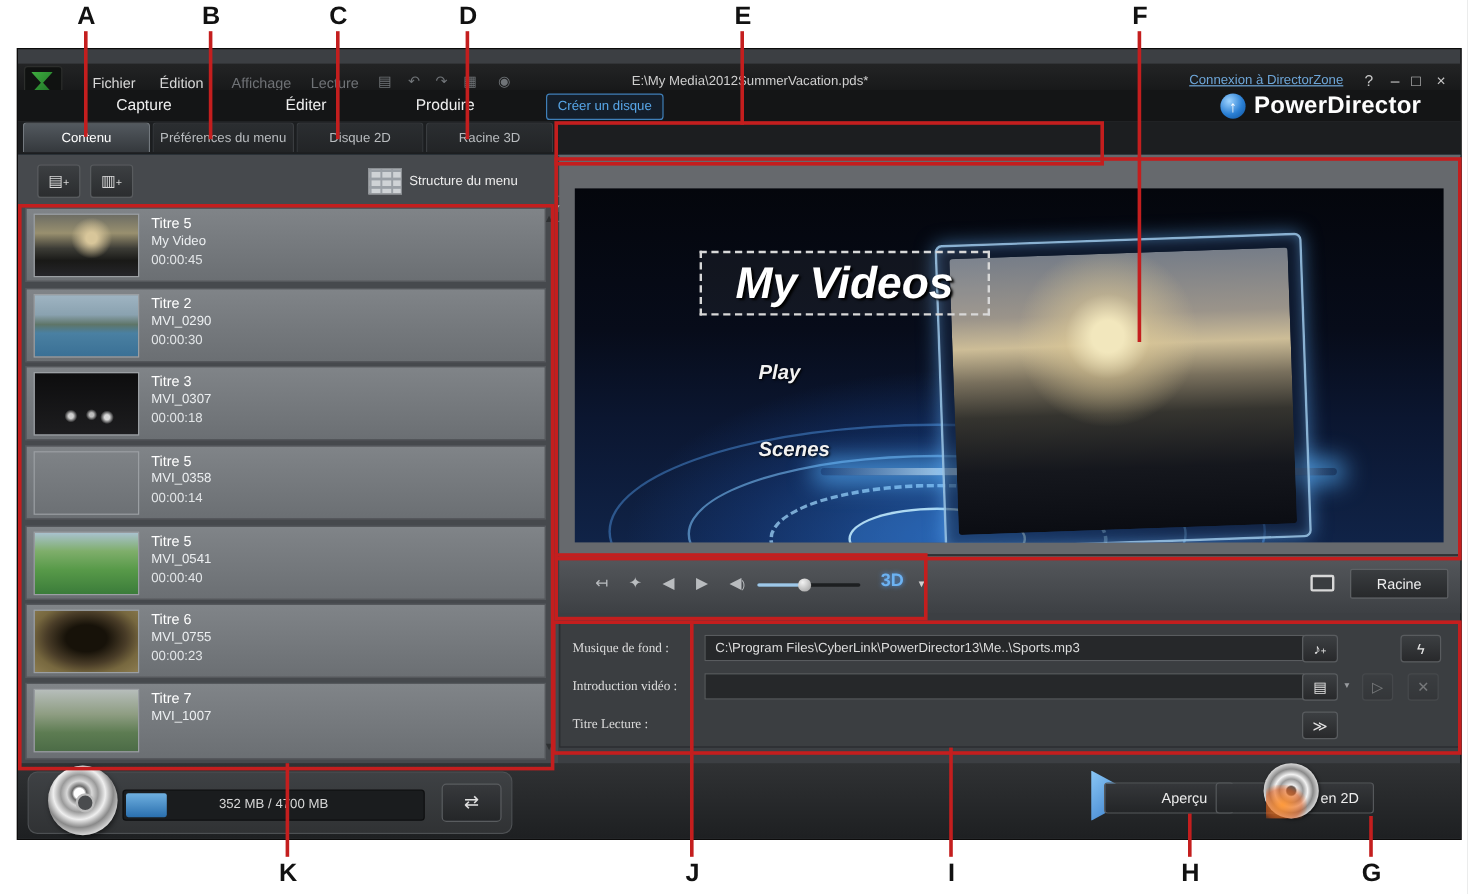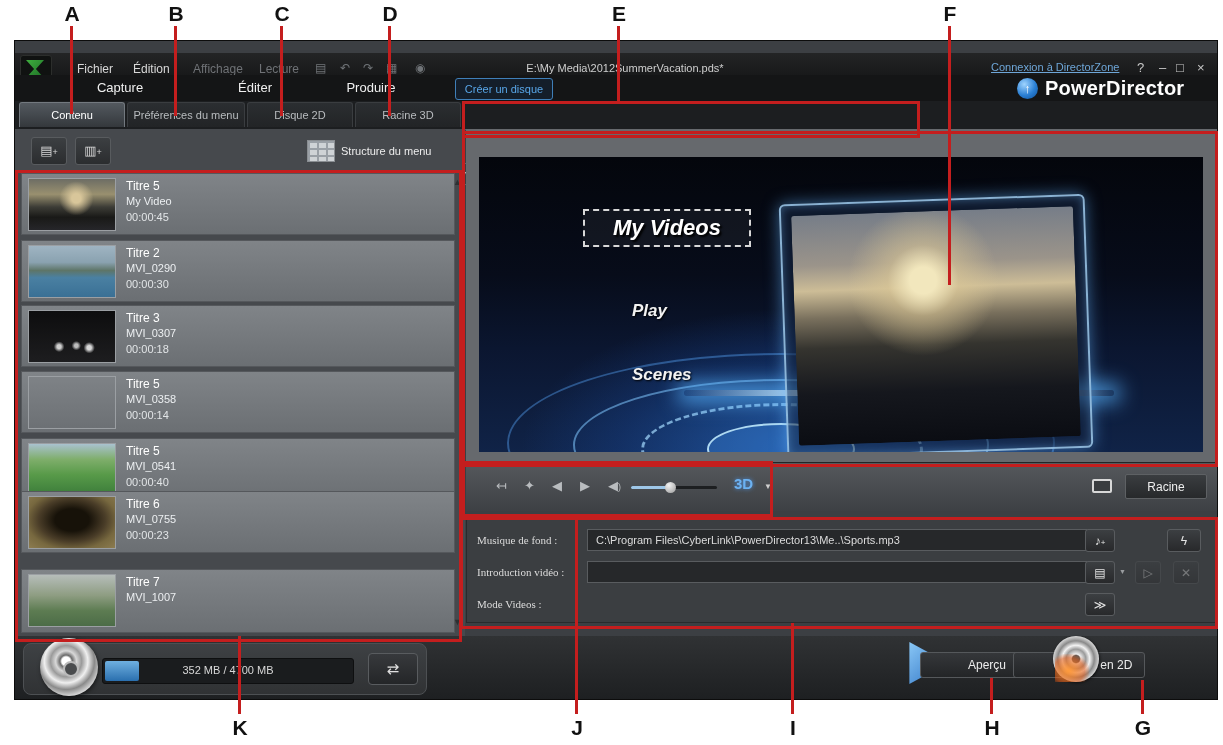--- a/index.html
+++ b/index.html
@@ -75,21 +75,21 @@
   .r4{left:228px;top:266px;width:144px;height:48px;border:2px solid rgba(200,240,255,.85);background:rgba(70,150,245,.28);}
   .beam{position:absolute;left:205px;top:233px;width:430px;height:6px;border-radius:3px;
      background:linear-gradient(90deg,rgba(80,170,255,.2),#bfe6ff 30%,#eaf7ff 50%,#bfe6ff 70%,rgba(80,170,255,.2));
      box-shadow:0 0 20px 7px rgba(90,180,255,.75);}
   .vframe{position:absolute;left:304px;top:42px;width:302px;height:250px;transform:rotate(-2deg);
      border:2px solid rgba(160,205,240,.85);border-radius:6px;background:rgba(22,38,66,.55);
      box-shadow:0 0 16px rgba(100,180,255,.55), inset 0 0 10px rgba(120,190,255,.4);}
   .vphoto{position:absolute;left:10px;top:10px;right:10px;bottom:10px;border-radius:3px;
      background:radial-gradient(circle at 46% 30%,#f2e7bd 0 6%,rgba(220,200,150,.55) 16%,transparent 34%),
        linear-gradient(180deg,#767d88 0%,#9b948a 22%,#cdbd97 33%,#79705d 45%,#35342f 58%,#15171d 78%,#0b0d13 100%);}
-  .menu-title{position:absolute;left:104px;top:52px;padding:4px 28px;font-size:22px;font-weight:bold;font-style:italic;color:#ffffff;
+  .menu-title{position:absolute;left:104px;top:52px;padding:4px 28px;font-size:37px;font-weight:bold;font-style:italic;color:#ffffff;
      text-shadow:2px 2px 2px #000;border:2px dashed #d8d8d8;background:rgba(255,255,255,.05);}
   .menu-item-p{position:absolute;font-size:17px;font-weight:bold;font-style:italic;color:#f2f2f2;text-shadow:1px 1px 2px #000;}
   
   .pbar{position:absolute;left:451px;top:421px;width:753px;height:49px;background:linear-gradient(180deg,#55585c,#3d4044);border-top:1px solid #232527;box-sizing:border-box;}
   .p-icon{position:absolute;top:15px;font-size:13px;color:#b9bcbf;}
   .vol-track{position:absolute;left:165px;top:23px;width:86px;height:3px;background:#1d1f21;border-radius:2px;}
   .vol-fill{position:absolute;left:0;top:0;width:38px;height:3px;background:#9ec7e8;border-radius:2px;}
   .vol-knob{position:absolute;left:34px;top:-4px;width:11px;height:11px;border-radius:50%;background:radial-gradient(circle at 35% 30%,#f2f2f2,#9a9a9a);}
   .mode3d{position:absolute;left:268px;top:12px;font-size:15px;font-weight:bold;color:#6cb2f2;text-shadow:0 0 4px rgba(80,160,255,.8);}
   .mode3d-arr{position:absolute;left:298px;top:19px;font-size:8px;color:#cfcfcf;}
@@ -219,21 +219,21 @@
         <div class="tt">Titre 5</div>
         <div class="tf">MVI_0358</div>
         <div class="td">00:00:14</div>
       </div>
       <div class="trow" style="top:309px">
         <div class="thumb th5"></div>
         <div class="tt">Titre 5</div>
         <div class="tf">MVI_0541</div>
         <div class="td">00:00:40</div>
       </div>
-      <div class="trow" style="top:362px">
+      <div class="trow" style="top:374px">
         <div class="thumb th6"></div>
         <div class="tt">Titre 6</div>
         <div class="tf">MVI_0755</div>
         <div class="td">00:00:23</div>
       </div>
       <div class="trow" style="top:440px;height:64px">
         <div class="thumb th7"></div>
         <div class="tt">Titre 7</div>
         <div class="tf">MVI_1007</div>
         <div class="td"></div>
@@ -281,21 +281,21 @@
       <div class="sbtn" style="left:618px;top:9px">♪<span style="font-size:8px">+</span></div>
       <div class="sbtn" style="left:700px;top:9px;width:34px">ϟ</div>
 
       <div class="srow-label" style="top:41px">Introduction vidéo :</div>
       <div class="sfield" style="top:41px"></div>
       <div class="sbtn" style="left:618px;top:41px">▤</div>
       <span style="position:absolute;left:652px;top:48px;font-size:7px;color:#9a9da0">▼</span>
       <div class="sbtn dim" style="left:668px;top:41px;width:26px">▷</div>
       <div class="sbtn dim" style="left:706px;top:41px;width:26px">✕</div>
 
-      <div class="srow-label" style="top:73px">Mode Videos :</div>
+      <div class="srow-label" style="top:73px">Titre Lecture :</div>
       <div class="sbtn" style="left:618px;top:73px">≫</div>
     </div>
 
     <div class="sbar">
       <div class="cap-group">
         <div class="disc"></div>
         <div class="meter">
           <div class="meter-fill"></div>
           <div class="meter-text">352 MB / 4700 MB</div>
         </div>

